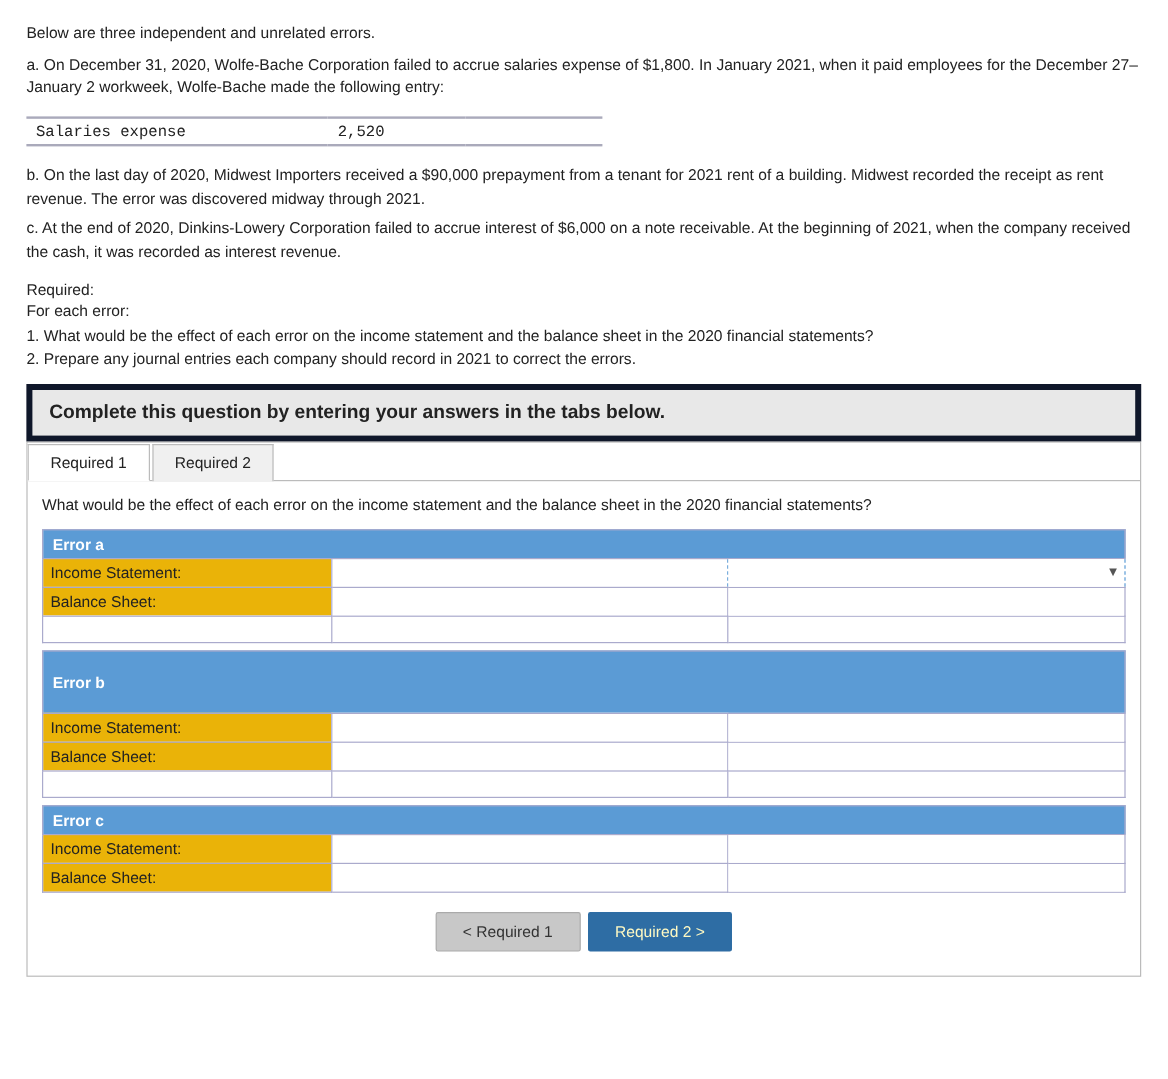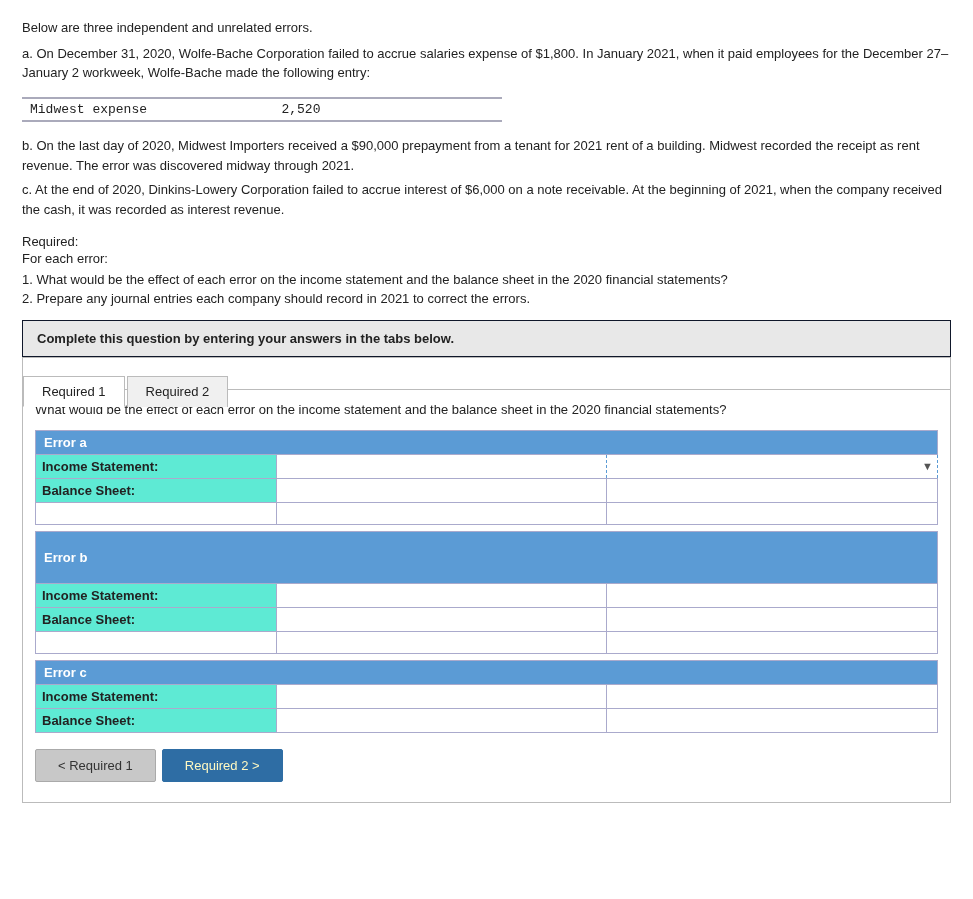--- a/index.html
+++ b/index.html
@@ -32,46 +32,46 @@
 
     .section-b { margin-top: 8px; line-height: 1.55; }
     .section-b p { margin-bottom: 4px; }
 
     .required-label { font-weight: normal; margin-top: 14px; margin-bottom: 2px; }
     .required-sub { margin-bottom: 6px; }
     .numbered-list p { margin-bottom: 4px; }
 
     .instructions-box {
       background: #e8e8e8;
-      border: 1px solid #0f172a;
+      border: 5px solid #0f172a;
       padding: 10px 14px;
       margin: 14px 0 0 0;
       font-weight: bold;
-      font-size: 13px;
+      font-size: 16px;
     }
 
     .tabs-container {
       border: 1px solid #bbb;
       margin-top: 0;
     }
     .tabs-header {
       display: flex;
       border-bottom: 1px solid #bbb;
       background: #fff;
     }
     .tab {
       padding: 7px 18px;
       border: 1px solid #bbb;
       border-bottom: none;
       margin-right: 2px;
       cursor: pointer;
       background: #f0f0f0;
       font-size: 13px;
       position: relative;
-      top: 18px;
+      top: 1px;
     }
     .tab.active {
       background: #fff;
       border-bottom: 1px solid #fff;
       font-weight: normal;
     }
 
     .tab-content {
       padding: 10px 12px;
       font-size: 13px;
@@ -88,23 +88,22 @@
       margin-bottom: 0;
     }
     .error-grid td {
       border: 1px solid #aac;
       padding: 3px 6px;
       height: 16px;
       vertical-align: middle;
     }
     .error-grid .label-cell {
       width: 160px;
-      background: #5eead4;
-      font-size: 13px;
-      font-weight: bold;
+      background: #eab308;
+      font-size: 13px;
     }
     .error-grid .input-cell {
       background: #fff;
       width: 220px;
     }
     .error-grid .input-cell-right {
       background: #fff;
       width: 220px;
       position: relative;
     }
@@ -132,21 +131,21 @@
       border: 1.5px dashed #5b9bd5 !important;
     }
     .empty-row td {
       height: 22px;
       background: #fff;
     }
 
     
     .nav-buttons {
       display: flex;
-      justify-content: flex-start;
+      justify-content: center;
       gap: 6px;
       margin-top: 16px;
       padding-bottom: 10px;
     }
     .nav-btn {
       padding: 8px 22px;
       font-size: 13px;
       cursor: pointer;
       border: 1px solid #aaa;
       border-radius: 2px;
@@ -165,21 +164,21 @@
 <body>
 
 <div class="intro-text">
   <p>Below are three independent and unrelated errors.</p>
   <p>a. On December 31, 2020, Wolfe-Bache Corporation failed to accrue salaries expense of $1,800. In January 2021, when it paid employees for the December 27–January 2 workweek, Wolfe-Bache made the following entry:</p>
 </div>
 
 <table class="journal-table">
   <tbody>
       <tr class="debit-row">
-    <td class="label-col">Midwest expense</td>
+    <td class="label-col">Salaries expense</td>
     <td class="amt-col">2,520</td>
     <td class="amt-col"></td>
   </tr>
 </tbody>
   </table>
 
 <div class="section-b">
   <p>b. On the last day of 2020, Midwest Importers received a $90,000 prepayment from a tenant for 2021 rent of a building. Midwest recorded the receipt as rent revenue. The error was discovered midway through 2021.</p>
   <p>c. At the end of 2020, Dinkins-Lowery Corporation failed to accrue interest of $6,000 on a note receivable. At the beginning of 2021, when the company received the cash, it was recorded as interest revenue.</p>
 </div>

